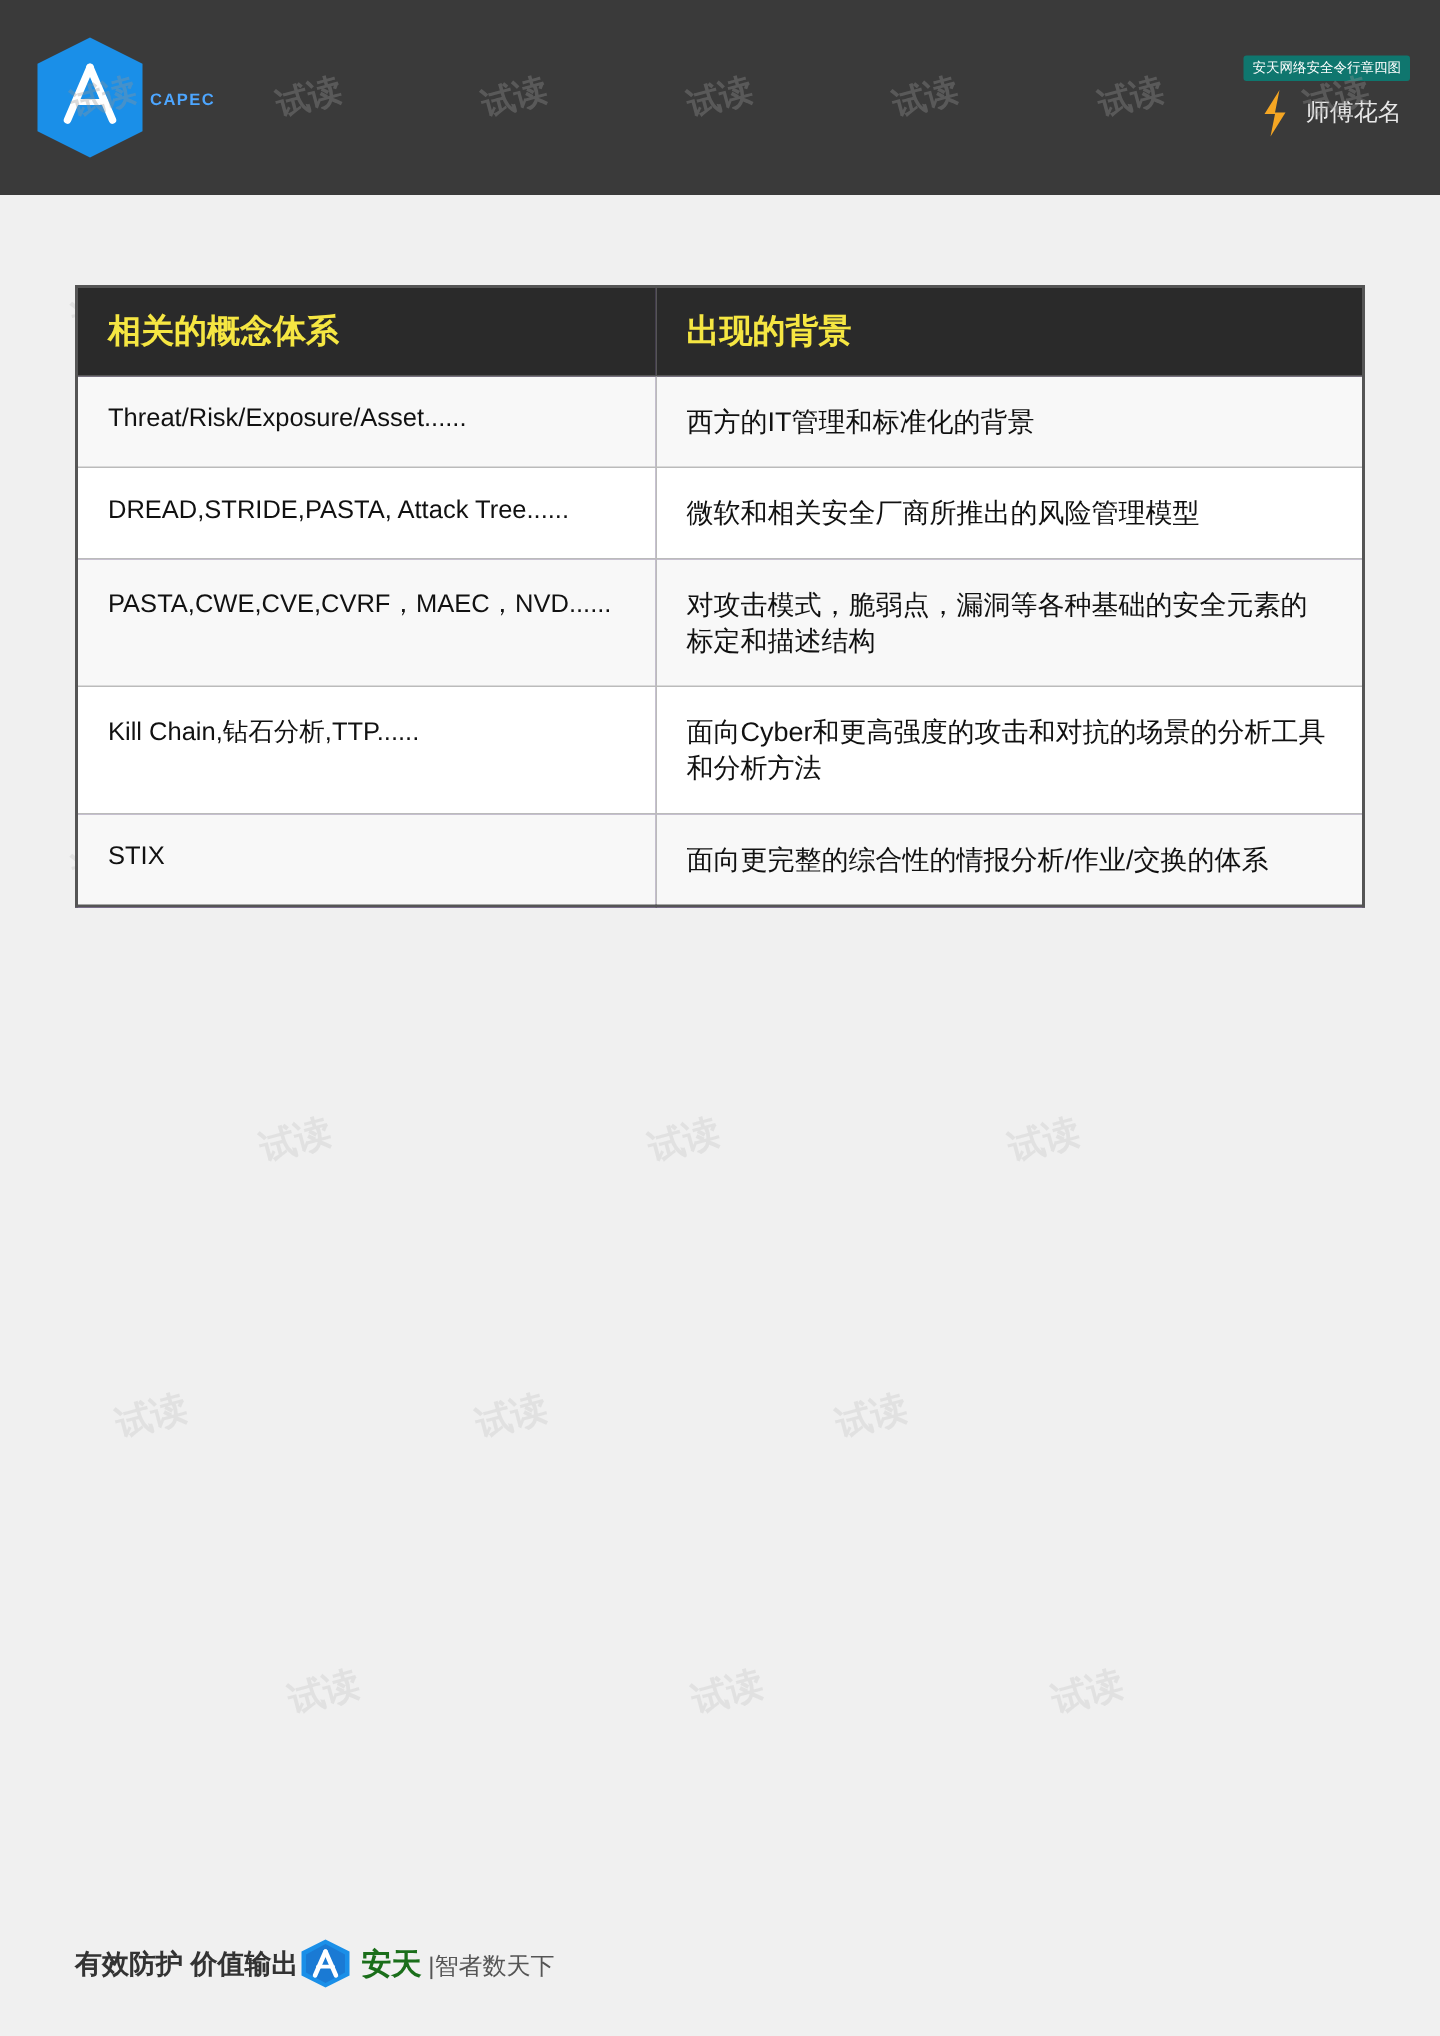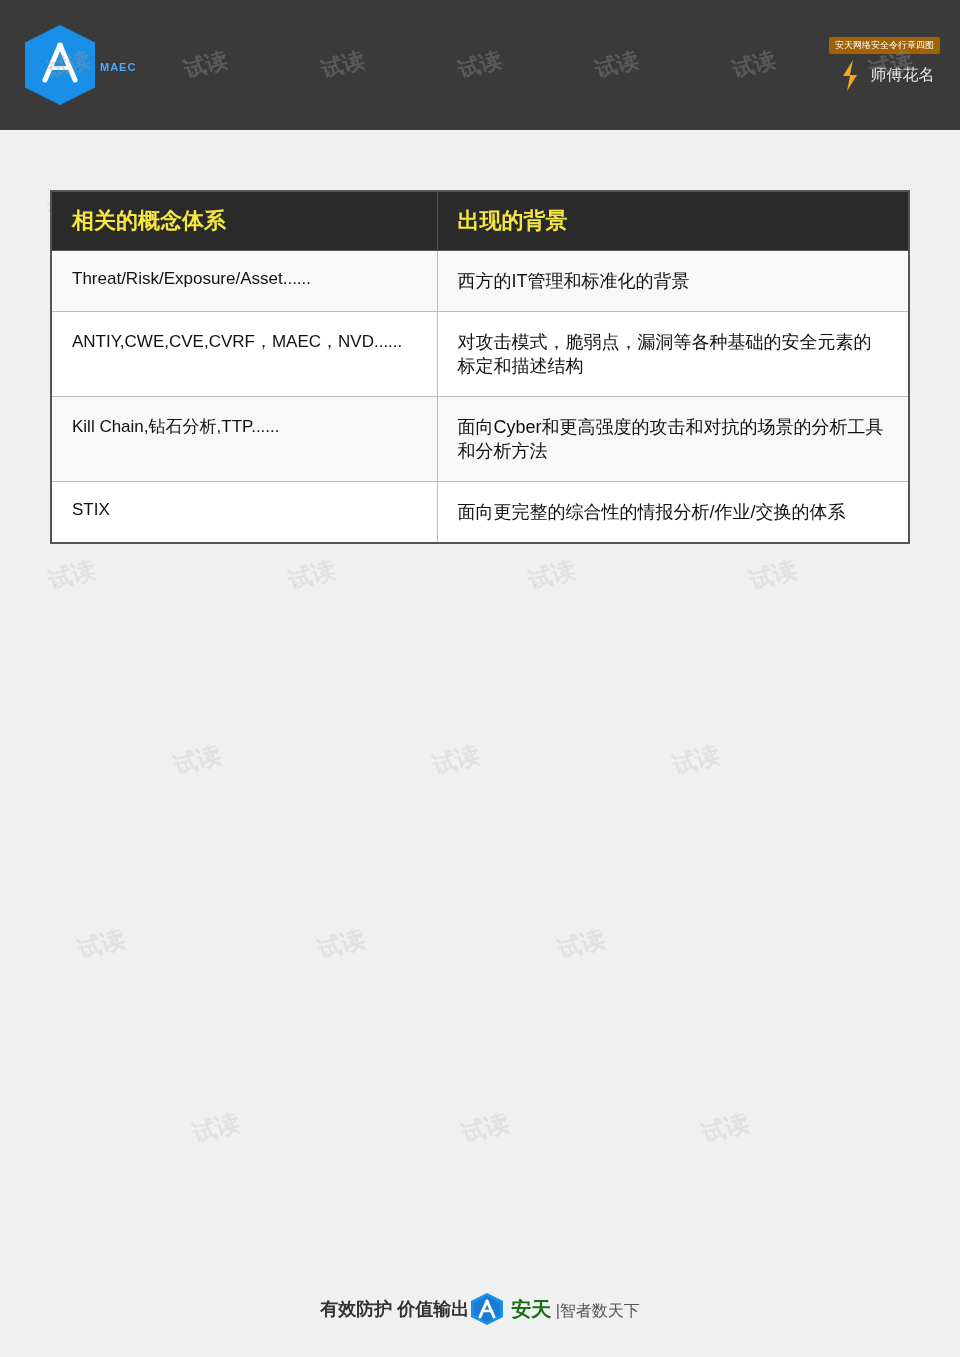--- a/index.html
+++ b/index.html
@@ -69,21 +69,21 @@
       white-space: nowrap;
     }
 
     .header-right-logo {
       display: flex;
       flex-direction: column;
       align-items: center;
     }
 
     .header-right-logo .badge {
-      background: #a16207;
+      background: #0f766e;
       color: #fff;
       font-size: 9px;
       padding: 2px 6px;
       border-radius: 2px;
       margin-bottom: 4px;
     }
 
     .header-right-logo .brand-name {
       color: #fff;
       font-size: 20px;
@@ -165,21 +165,21 @@
     }
 
     
     .footer {
       position: absolute;
       bottom: 30px;
       left: 50px;
       right: 50px;
       display: flex;
       align-items: center;
-      justify-content: center;
+      justify-content: flex-start;
       z-index: 2;
     }
 
     .footer-slogan {
       font-size: 18px;
       color: #333;
       font-weight: bold;
     }
 
     .footer-logo {
@@ -203,21 +203,21 @@
       <svg viewBox="0 0 80 90" xmlns="http://www.w3.org/2000/svg">
 
         <polygon points="40,5 75,22.5 75,67.5 40,85 5,67.5 5,22.5" fill="#1a8fe8"></polygon>
 
         <line x1="25" y1="60" x2="40" y2="25" stroke="white" stroke-width="5" stroke-linecap="round"></line>
         <line x1="40" y1="25" x2="55" y2="60" stroke="white" stroke-width="5" stroke-linecap="round"></line>
         <line x1="30" y1="48" x2="50" y2="48" stroke="white" stroke-width="4" stroke-linecap="round"></line>
       </svg>
     </div>
     <div style="display:flex;flex-direction:column;align-items:center;margin-top:8px;">
-      <div class="antiy-text">MAEC</div>
+      <div class="antiy-text">CAPEC</div>
     </div>
   </div>
 
   <div class="header-watermark">
     <span class="watermark-text">试读</span>
     <span class="watermark-text">试读</span>
     <span class="watermark-text">试读</span>
     <span class="watermark-text">试读</span>
     <span class="watermark-text">试读</span>
     <span class="watermark-text">试读</span>
@@ -266,21 +266,25 @@
         <th>相关的概念体系</th>
         <th>出现的背景</th>
       </tr>
     </thead>
     <tbody id="table-body">
     <tr>
           <td>Threat/Risk/Exposure/Asset......</td>
           <td>西方的IT管理和标准化的背景</td>
         </tr>
         <tr>
-          <td>ANTIY,CWE,CVE,CVRF，MAEC，NVD......</td>
+          <td>DREAD,STRIDE,PASTA, Attack Tree......</td>
+          <td>微软和相关安全厂商所推出的风险管理模型</td>
+        </tr>
+        <tr>
+          <td>PASTA,CWE,CVE,CVRF，MAEC，NVD......</td>
           <td>对攻击模式，脆弱点，漏洞等各种基础的安全元素的标定和描述结构</td>
         </tr>
         <tr>
           <td>Kill Chain,钻石分析,TTP......</td>
           <td>面向Cyber和更高强度的攻击和对抗的场景的分析工具和分析方法</td>
         </tr>
         <tr>
           <td>STIX</td>
           <td>面向更完整的综合性的情报分析/作业/交换的体系</td>
         </tr>

